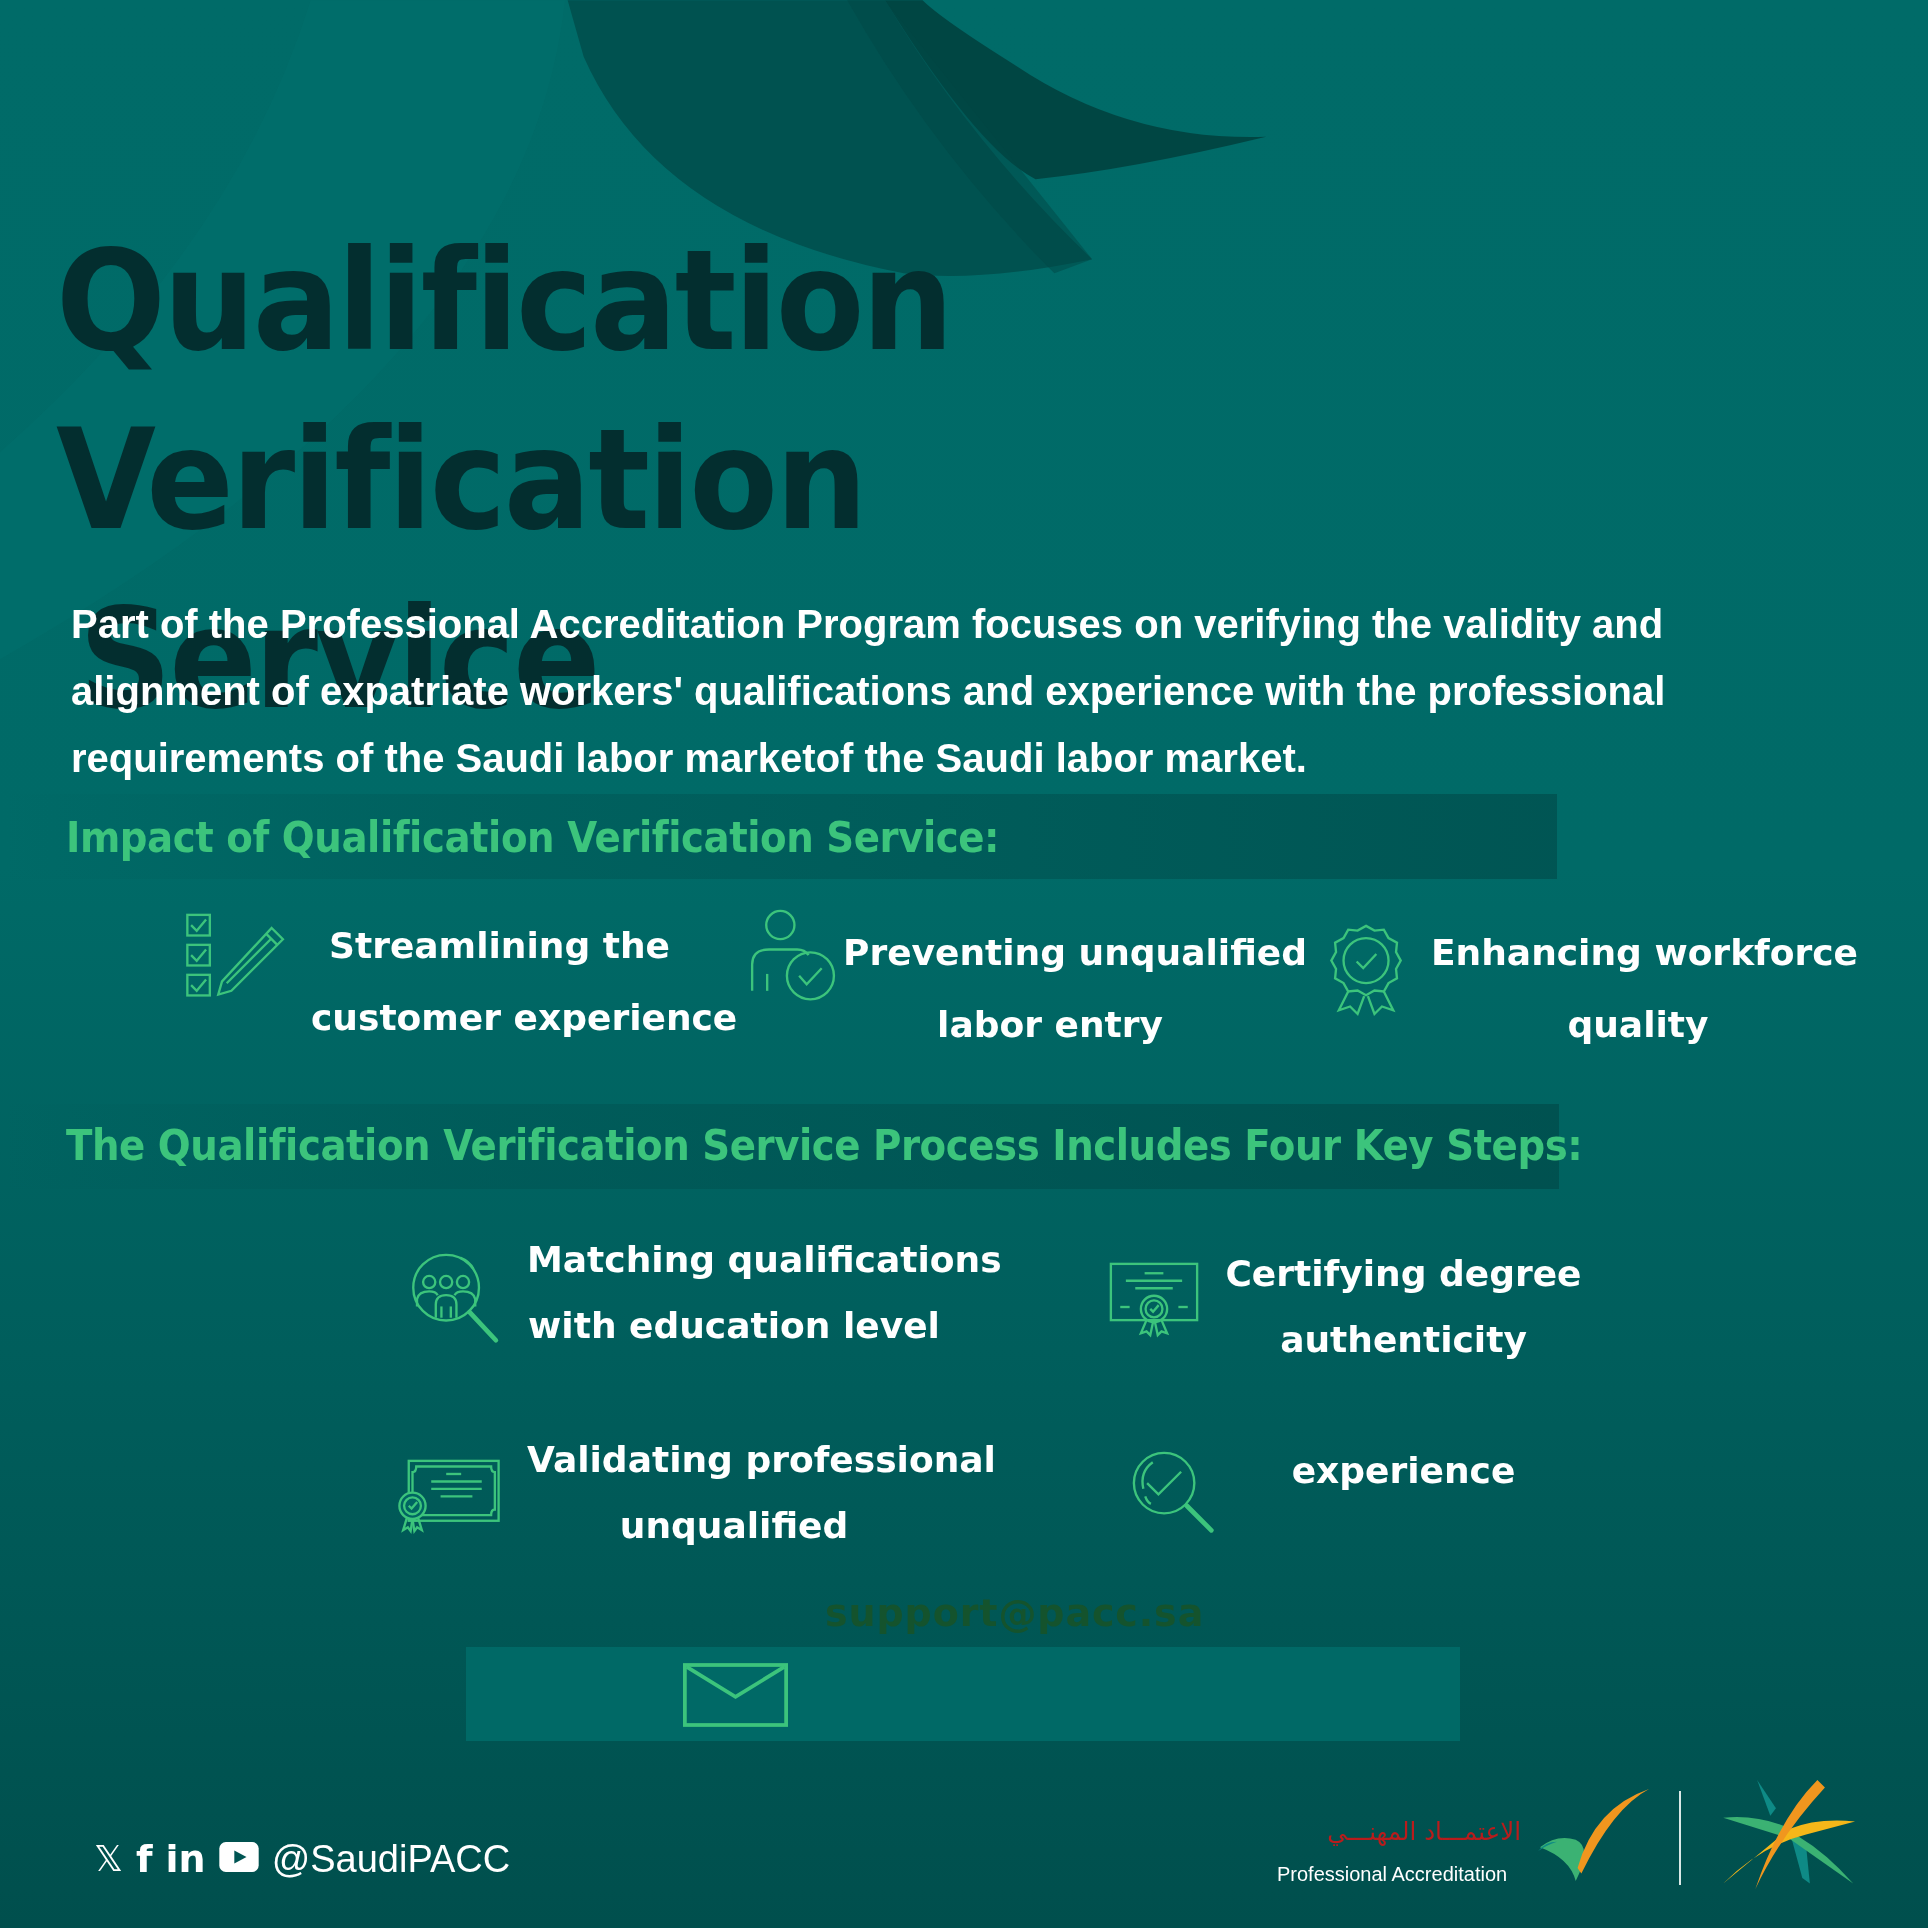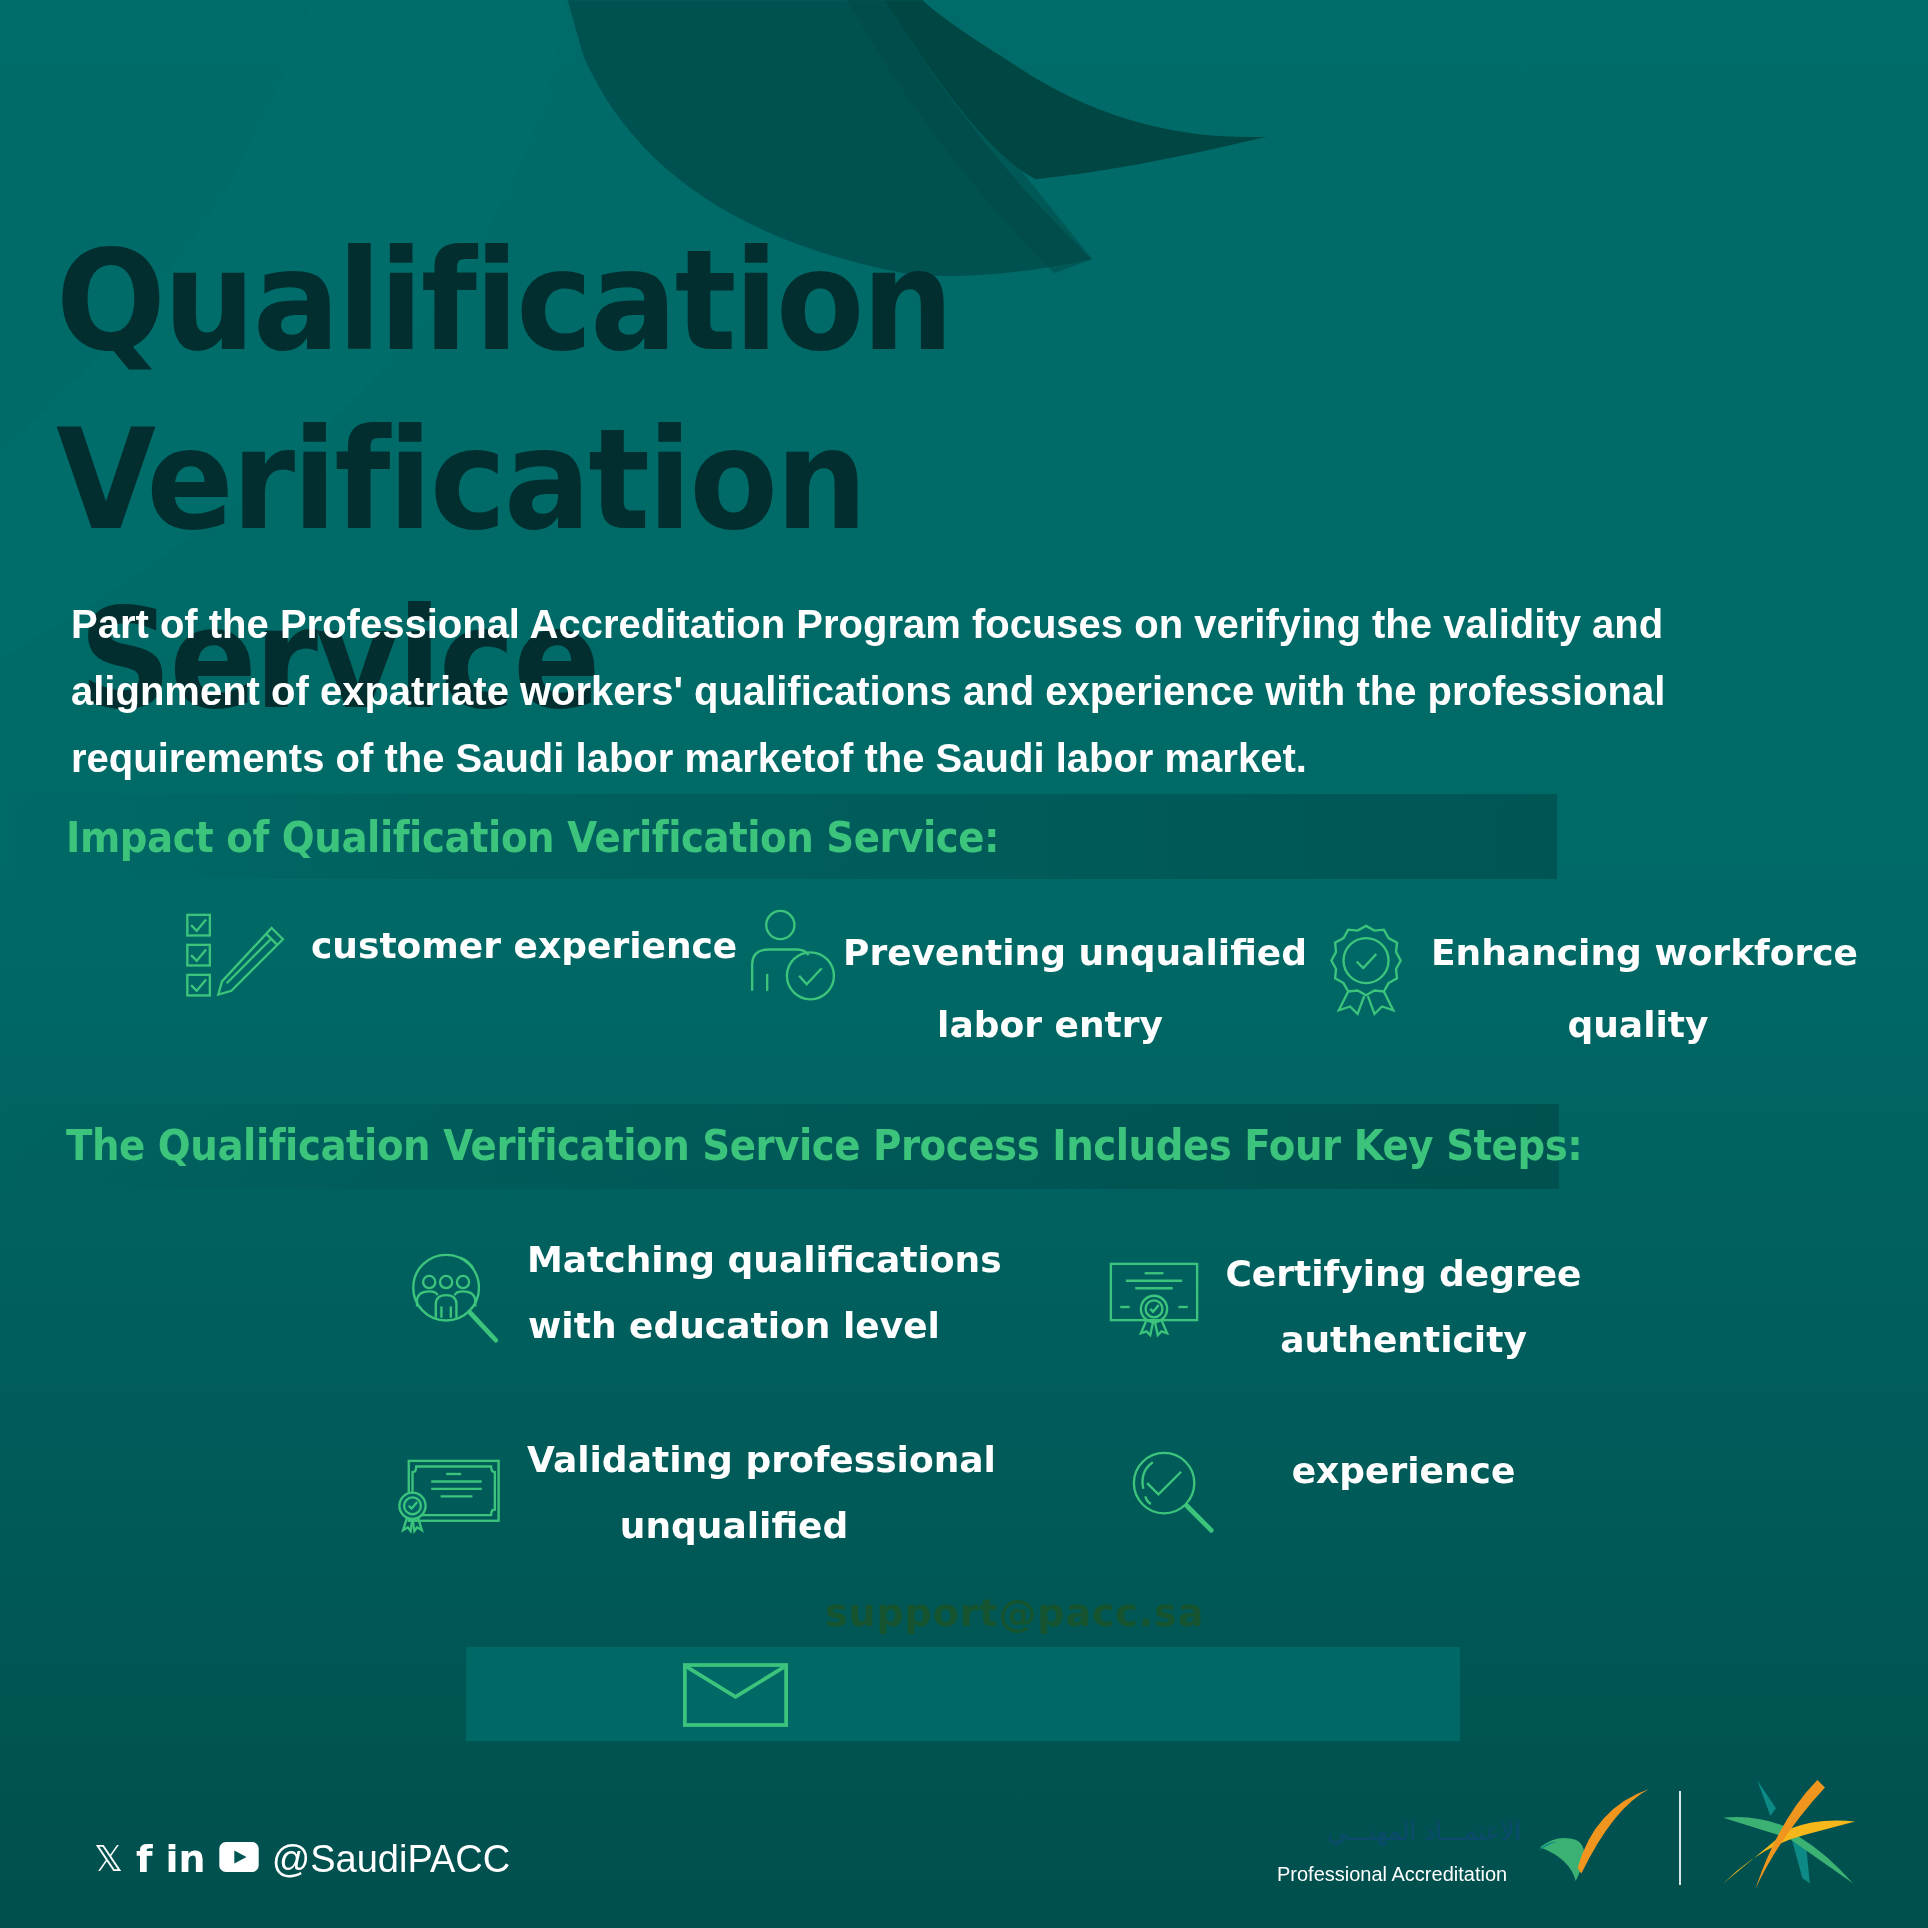--- a/index.html
+++ b/index.html
@@ -17,21 +17,21 @@
     white-space:nowrap;transform:scaleX(0.9);transform-origin:left center;letter-spacing:-0.5px;}
   .item-text{position:absolute;font-family:"DejaVu Sans",sans-serif;font-weight:bold;font-size:36px;line-height:72px;color:#fff;text-align:center;white-space:nowrap;}
   .item-text span{display:block;}
   .icon{position:absolute;}
   .icon svg{width:100%;height:100%;overflow:visible;}
   .email-box{position:absolute;left:466px;top:1647px;width:994px;height:94px;background:#006966;}
   .email-text{position:absolute;left:825px;top:1591px;font-family:"DejaVu Sans",sans-serif;font-weight:bold;font-size:38px;color:#14532d;letter-spacing:0.9px;}
   .footer-social{position:absolute;left:94px;top:1831px;height:56px;display:flex;align-items:center;gap:13px;}
   .social-icon{color:#fff;font-family:"DejaVu Sans",sans-serif;font-weight:bold;font-size:38px;line-height:1;}
   .handle{font-family:"Liberation Sans",sans-serif;font-size:38px;color:#fff;}
-  .brand-ar{position:absolute;left:1276px;top:1817px;width:245px;text-align:right;font-size:24.5px;color:#0c4a6e;font-family:"DejaVu Sans",sans-serif;}
+  .brand-ar{position:absolute;left:1276px;top:1817px;width:245px;text-align:right;font-size:24.5px;color:#b91c1c;font-family:"DejaVu Sans",sans-serif;}
   .brand-en{position:absolute;left:1277px;top:1863px;font-family:"Liberation Sans",sans-serif;font-size:20px;color:#fff;white-space:nowrap;}
   .divider{position:absolute;left:1679px;top:1791px;width:1.9px;height:94px;background:#d9e8e6;}
 </style>
 </head>
 <body>
 
 <svg class="deco" viewBox="0 0 2048 760">
   <path d="M330 0 L600 0 Q560 380 0 700 L0 480 Q250 260 330 0 Z" fill="#007370" opacity="0.35"></path>
   <path d="M603 0 L940 0 Q1030 150 1160 275 Q1040 300 960 290 Q700 240 620 60 Z" fill="#005250"></path>
   <path d="M940 0 Q1040 160 1100 190 Q1200 180 1345 145 Q1200 150 1080 70 Q1000 20 980 0 Z" fill="#003f3d" opacity="0.85"></path>
@@ -55,20 +55,21 @@
     <rect x="2" y="34" width="24" height="22"></rect>
       <polyline points="6,45 12,51 22,39"></polyline>
     <rect x="2" y="66" width="24" height="22"></rect>
       <polyline points="6,77 12,83 22,71"></polyline>
     <path d="M92 16 L104 28 L49 83 L35 87 L39 73 Z"></path>
       <line x1="86" y1="22" x2="98" y2="34"></line>
       <line x1="44" y1="75" x2="92" y2="27"></line>
   </svg>
 </div>
 <div class="item-text" style="left:311px;top:910px;width:377px;">
+  <span>Streamlining the</span>
   <span>customer experience</span>
 </div>
 
 <div class="icon" style="left:750px;top:910px;width:87px;height:94px;">
   <svg viewBox="0 0 92 100" fill="none" stroke="#3cc47c" stroke-width="2.5">
     <circle cx="32" cy="16" r="15"></circle>
     <path d="M2 86 L2 58 Q2 42 20 42 L50 42 Q58 42 62 48"></path>
     <line x1="18" y1="68" x2="18" y2="86"></line>
     <circle cx="64" cy="70" r="25"></circle>
     <polyline points="52,70 60,79 76,62"></polyline>

